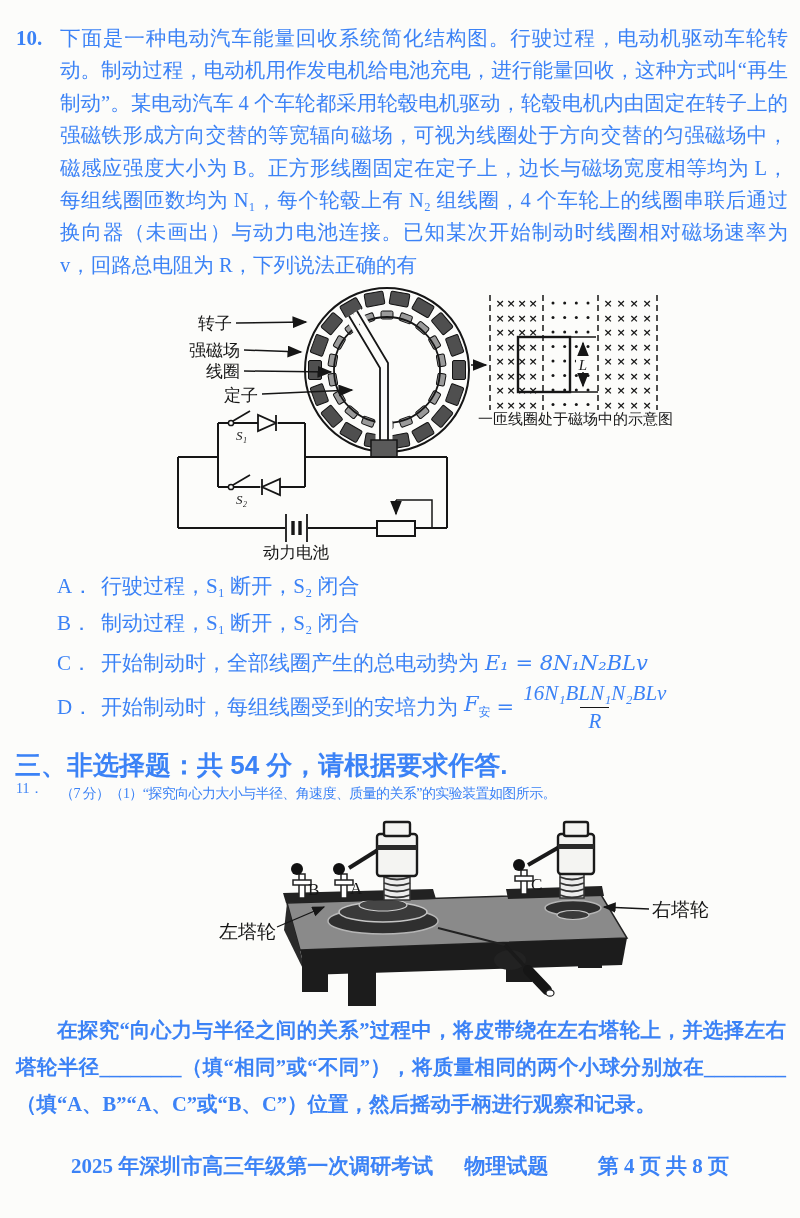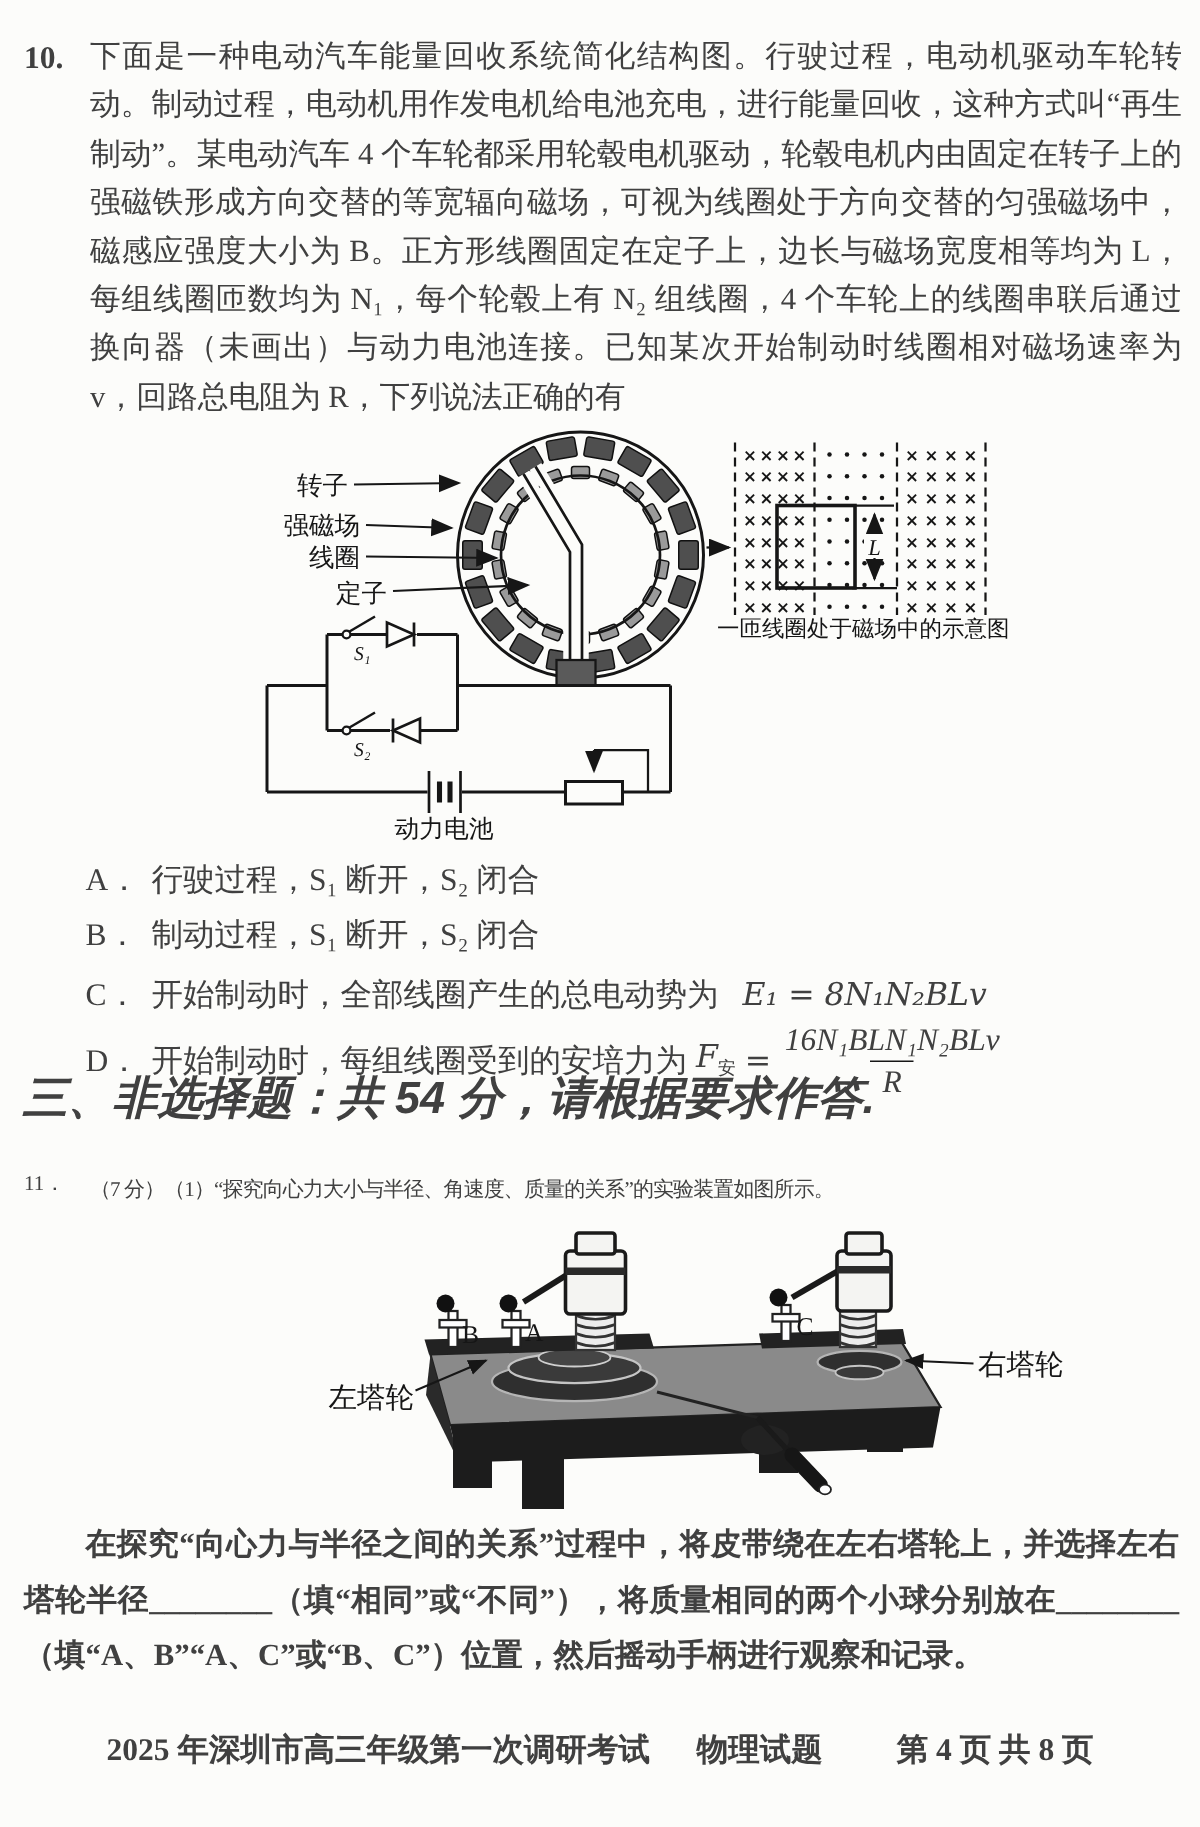--- a/index.html
+++ b/index.html
@@ -1,35 +1,35 @@
 <!DOCTYPE html>
 <html><head>
 <meta charset="utf-8">
 <style>
   html,body{margin:0;padding:0;background:#e9e9e9;}
-  #page{position:relative;width:800px;height:1218px;background:#fcfcfa;color:#404040;
+  #page{position:relative;width:800px;height:1218px;background:#fcfcfa;color:#3b82f6;
         font-family:"Liberation Serif","DejaVu Serif",serif;overflow:hidden;margin:0 auto;}
   .abs{position:absolute;}
   
   #q10{top:22px;left:16px;width:772px;display:flex;}
   #q10 .qnum{width:44px;font-size:21px;font-weight:bold;line-height:32.4px;flex:none;}
   #q10 .qbody{flex:1;font-size:20.5px;line-height:32.4px;text-align:justify;}
   
   .opt{left:57px;width:720px;display:flex;align-items:center;font-size:21px;}
   .opt .olabel{width:44px;flex:none;}
   .opt .otext{white-space:nowrap;}
   .formula{font-style:italic;font-family:"DejaVu Serif","Liberation Serif",serif;}
   .frac{display:inline-flex;flex-direction:column;align-items:center;vertical-align:middle;
         font-style:italic;margin-left:6px;line-height:1.25;justify-content:flex-end;}
   .frac .den{border-top:1.7px solid #161616;padding:0 8px;}
   .frac .num{padding:0 3px;}
   .fsub{font-size:12px;font-style:normal;}
   
-  #sec3{top:712px;left:15px;font-family:"Liberation Sans","DejaVu Sans",sans-serif;
-        font-weight:bold;font-size:30px;font-style:italic;}
+  #sec3{top:748px;left:15px;font-family:"Liberation Sans","DejaVu Sans",sans-serif;
+        font-weight:bold;font-size:26px;}
   
   #q11row{top:780px;left:16px;display:flex;white-space:nowrap;}
   #q11row .qnum{width:44px;font-size:14px;flex:none;}
   #q11row .qtext{font-size:14px;letter-spacing:-0.6px;line-height:27px;}
   #q11para{top:1012px;left:16px;width:770px;font-size:20.5px;line-height:37px;
            text-align:justify;text-indent:2em;font-weight:bold;}
   
   #footer{top:1152px;left:0;width:800px;text-align:center;font-size:21px;font-weight:bold;}
   #footer .gap1{margin:0 14px 0 26px;}
   #footer .gap2{margin-left:30px;}
@@ -274,21 +274,21 @@
     <span class="olabel">A．</span>
     <span class="otext">行驶过程，S₁ 断开，S₂ 闭合</span>
   </div>
   <div class="abs opt" style="top:609px;">
     <span class="olabel">B．</span>
     <span class="otext">制动过程，S₁ 断开，S₂ 闭合</span>
   </div>
   <div class="abs opt" style="top:649px;">
     <span class="olabel">C．</span>
     <span class="otext">开始制动时，全部线圈产生的总电动势为</span>
-    <span class="formula" style="margin-left:16px;">E₁ = 8N₁N₂BLv</span>
+    <span class="formula" style="margin-left:6px;">E₁ = 8N₁N₂BLv</span>
   </div>
   <div class="abs opt" style="top:678px;height:58px;">
     <span class="olabel">D．</span>
     <span class="otext">开始制动时，每组线圈受到的安培力为</span>
     <span class="formula" style="margin-left:6px;"><span>F</span><sub class="fsub">安</sub></span>
     <span class="formula" style="margin-left:6px;">=</span>
     <span class="frac">
       <span class="num">16N₁BLN₁N₂BLv</span>
       <span class="den">R</span>
     </span>

